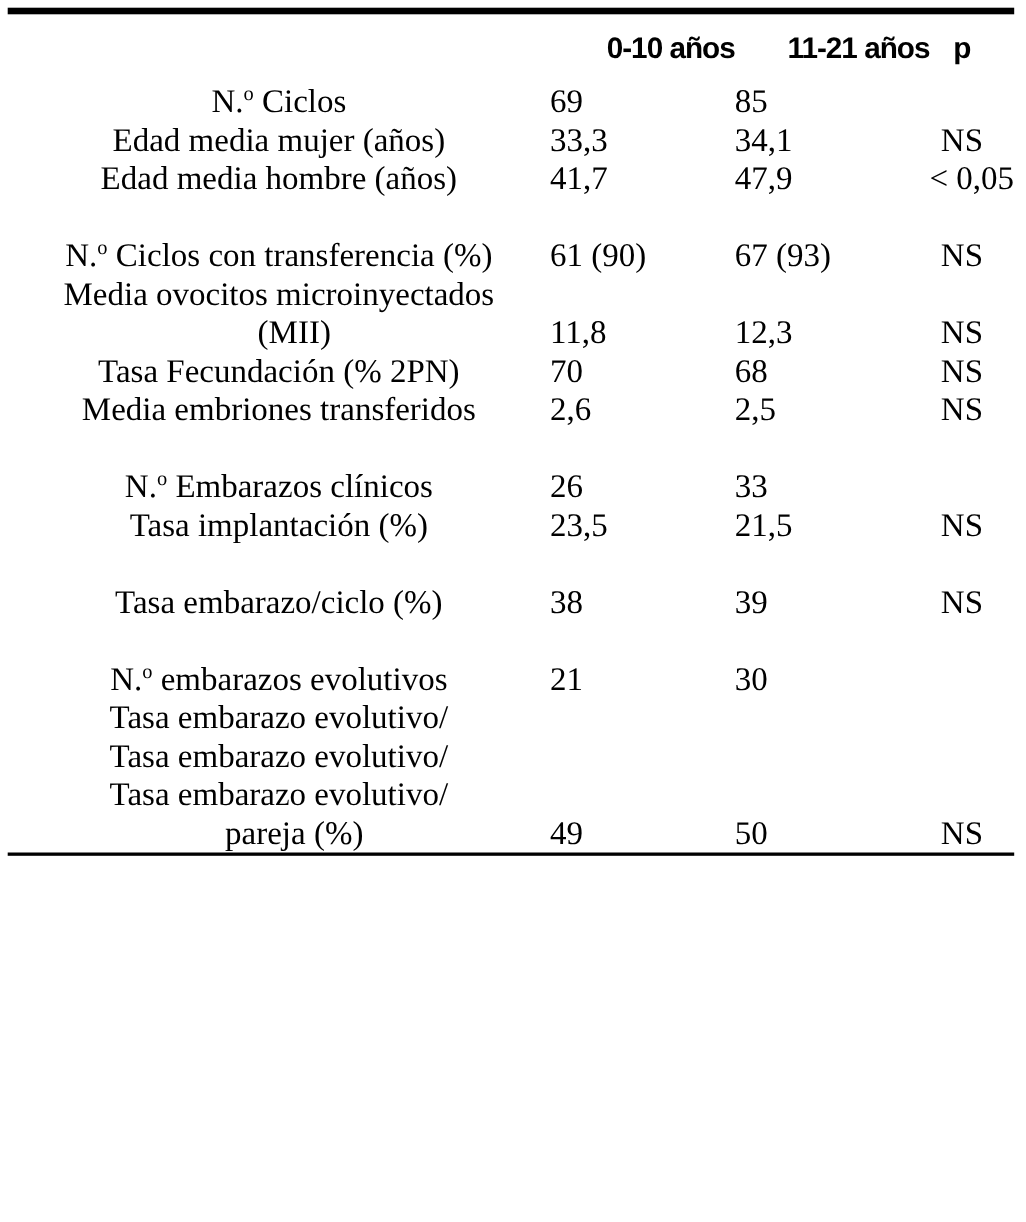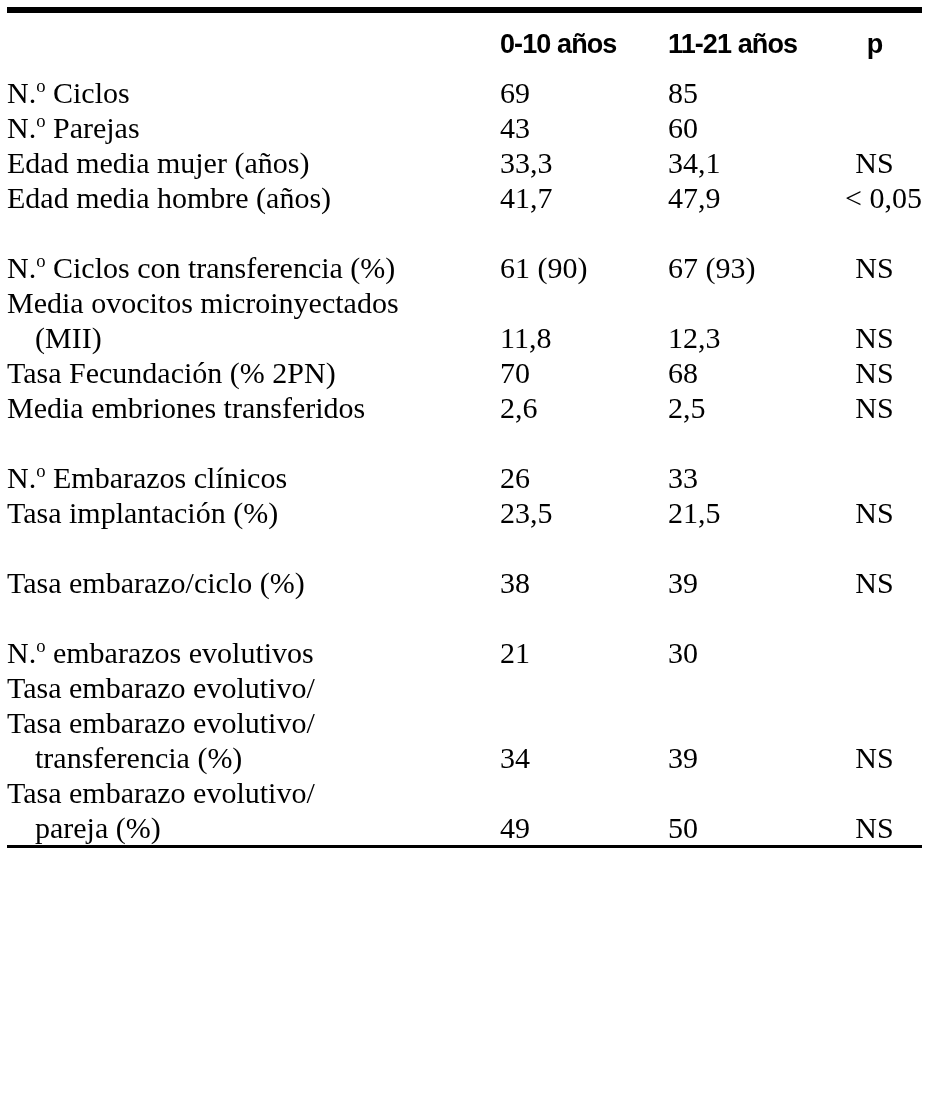--- a/index.html
+++ b/index.html
@@ -52,32 +52,32 @@
     font-size: 27px;
     letter-spacing: -0.9px;
     padding: 0;
     text-align: left;
     vertical-align: bottom;
     height: 62px;
     line-height: 62px;
   }
   thead th.h-label { text-align: left; }
   thead th.h-v1,
-  thead th.h-v2 { text-align: left; }
+  thead th.h-v2 { text-align: right; }
   thead th.h-p  { text-align: center; padding-right: 18px; }
 
   tbody td {
     padding: 0;
     font-size: 30px;
     line-height: 35px;
     height: 35px;
     vertical-align: baseline;
     white-space: nowrap;
   }
-  tbody td.label { text-align: left; }
+  tbody td.label { text-align: center; }
   tbody td.val   { text-align: left; }
   tbody td.pval  { text-align: center; padding-right: 18px; }
 
   tr.spacer td {
     height: 35px;
     line-height: 35px;
     font-size: 30px;
   }
 
   .indent { padding-left: 28px; }
@@ -112,26 +112,20 @@
       </tr>
     </thead>
     <tbody id="table-body">
         <tr>
           <td class="label">N.<sup class="ord">o</sup> Ciclos</td>
           <td class="val">69</td>
           <td class="val">85</td>
           <td class="pval"></td>
         </tr>
         <tr>
-          <td class="label">N.<sup class="ord">o</sup> Parejas</td>
-          <td class="val">43</td>
-          <td class="val">60</td>
-          <td class="pval"></td>
-        </tr>
-        <tr>
           <td class="label">Edad media mujer (años)</td>
           <td class="val">33,3</td>
           <td class="val">34,1</td>
           <td class="pval">NS</td>
         </tr>
         <tr>
           <td class="label">Edad media hombre (años)</td>
           <td class="val">41,7</td>
           <td class="val">47,9</td>
           <td class="pval">&lt; 0,05</td>
@@ -220,26 +214,20 @@
           <td class="val"></td>
           <td class="pval"></td>
         </tr>
         <tr>
           <td class="label">Tasa embarazo evolutivo/</td>
           <td class="val"></td>
           <td class="val"></td>
           <td class="pval"></td>
         </tr>
         <tr>
-          <td class="label indent">transferencia (%)</td>
-          <td class="val">34</td>
-          <td class="val">39</td>
-          <td class="pval">NS</td>
-        </tr>
-        <tr>
           <td class="label">Tasa embarazo evolutivo/</td>
           <td class="val"></td>
           <td class="val"></td>
           <td class="pval"></td>
         </tr>
         <tr>
           <td class="label indent">pareja (%)</td>
           <td class="val">49</td>
           <td class="val">50</td>
           <td class="pval">NS</td>

